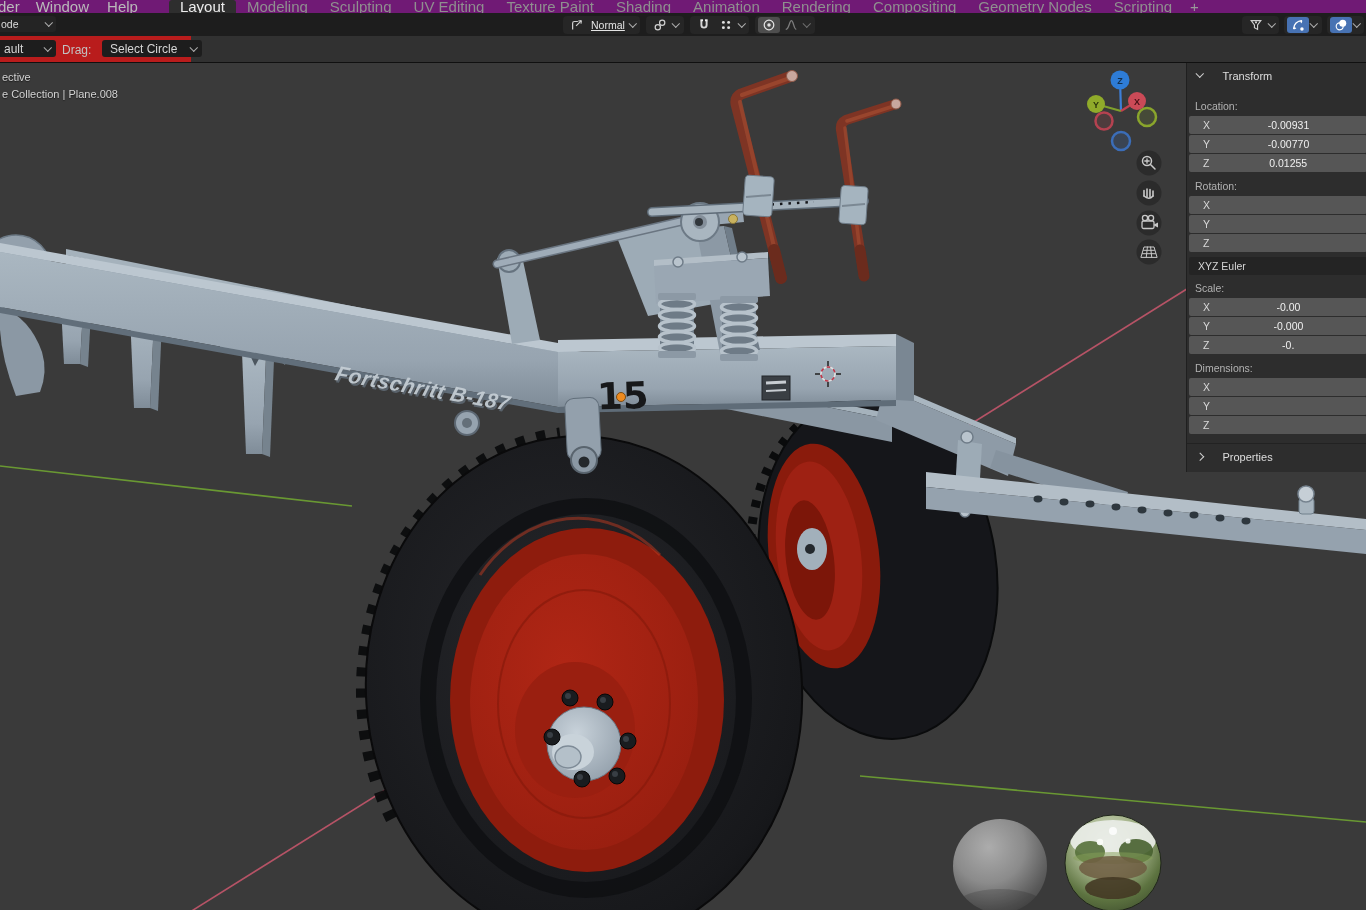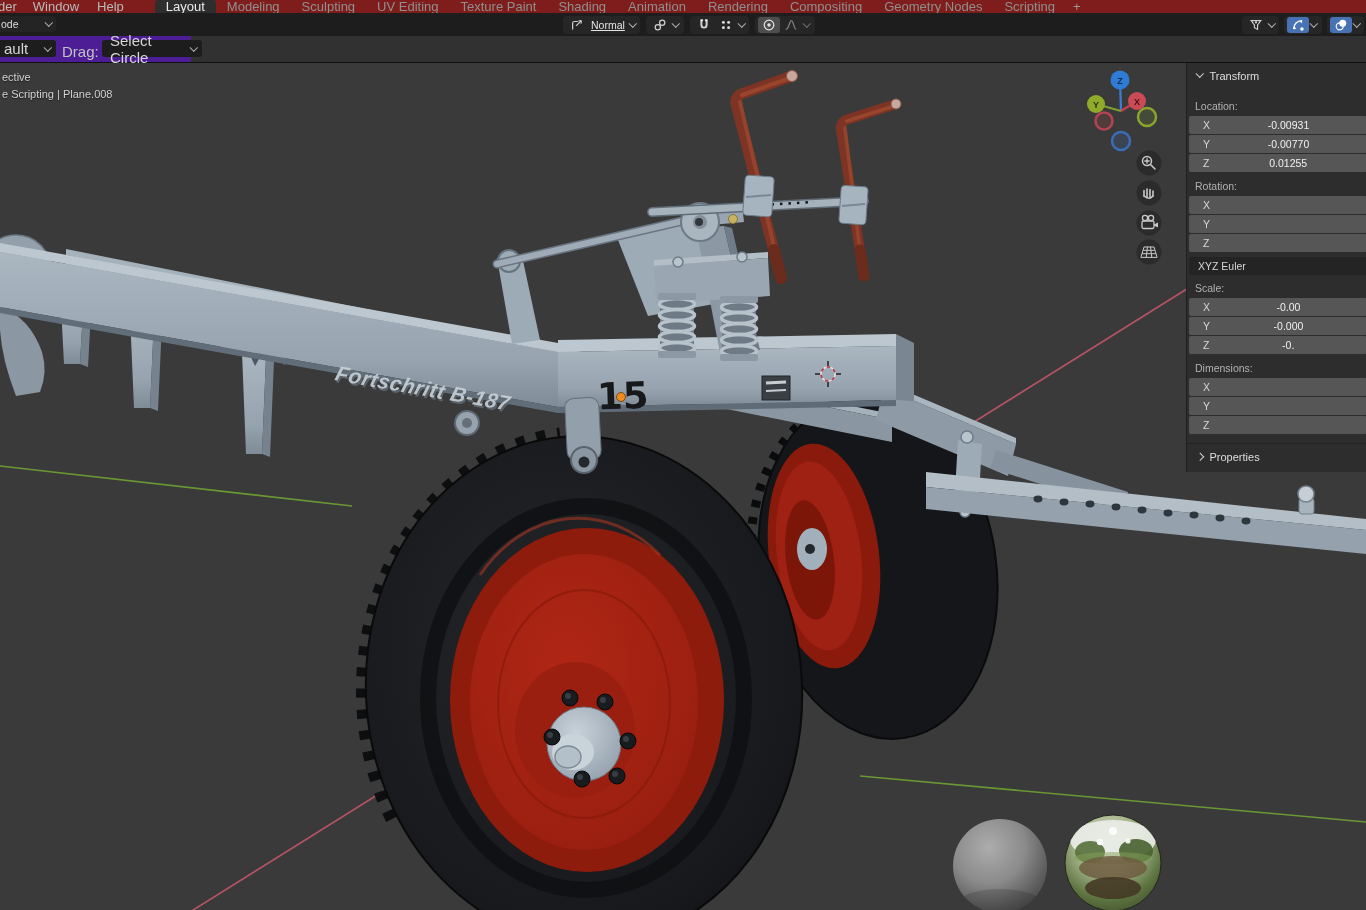--- a/index.html
+++ b/index.html
@@ -1,20 +1,20 @@
 <!DOCTYPE html>
 <html><head>
 <meta charset="utf-8">
 <style>
   html,body{margin:0;padding:0;background:#3a3a3a;width:1366px;height:910px;overflow:hidden;
     font-family:"Liberation Sans","DejaVu Sans",sans-serif;-webkit-font-smoothing:antialiased;}
   .abs{position:absolute;}
   
-  #topbar{position:absolute;left:0;top:0;width:1366px;height:13px;background:#7f1d1d;z-index:30;
-    display:flex;align-items:center;font-size:13px;color:#b9b9b9;}
+  #topbar{position:absolute;left:0;top:0;width:1366px;height:13px;background:#701a75;z-index:30;
+    display:flex;align-items:center;font-size:15px;color:#b9b9b9;}
   .tb-menu{padding:0 9px;line-height:13px;}
   .tb-frag{padding:0 7px 0 0;margin-left:-2px;}
   #tabs{display:flex;align-items:flex-end;height:13px;margin-left:22px;}
   .tab{padding:1px 11px;color:#8f8f8f;border-radius:3px 3px 0 0;line-height:11px;}
   .tab.active{background:#2e2e2e;color:#ececec;}
   .tab.plus{color:#9a9a9a;padding:1px 7px;}
   
   #vphead{position:absolute;left:0;top:13px;width:1366px;height:23px;background:#1d1d1d;z-index:30;
     border-bottom:1px solid #121212;font-size:10.5px;color:#d8d8d8;}
   #vphead .menus{position:absolute;left:34px;top:0;height:23px;display:flex;align-items:center;}
@@ -25,31 +25,31 @@
     border-bottom:1.2px solid #aeaeae;transform:rotate(45deg) translate(-1px,-1px);margin:0 2px;}
   .chv.dim{border-color:#6f6f6f;}
   .hgroup{display:flex;align-items:center;background:#262626;border-radius:4px;height:18px;padding:0 3px;}
   #hdr-center{position:absolute;left:563px;top:2px;display:flex;gap:6px;align-items:center;height:19px;}
   #hdr-right{position:absolute;right:2px;top:2px;display:flex;gap:5px;align-items:center;height:19px;}
   .icbx{display:flex;align-items:center;justify-content:center;width:22px;height:16px;border-radius:3px;}
   .icbx.blue{background:#4772b3;}
   .icbx.lit{background:#4e4e4e;}
   .hg-label{color:#e4e4e4;padding:0 3px;text-decoration:underline;}
   
-  #toolbar{position:absolute;left:0;top:36px;width:1366px;height:26px;background:#4c1d95;z-index:30;
-    border-bottom:1px solid #101010;font-size:15px;color:#c8c8c8;}
+  #toolbar{position:absolute;left:0;top:36px;width:1366px;height:26px;background:#b91c1c;z-index:30;
+    border-bottom:1px solid #101010;font-size:12px;color:#c8c8c8;}
   #toolbar .lighter{position:absolute;left:191px;top:0;right:0;height:26px;background:#313131;}
   .tsbtn{position:absolute;top:4px;height:17px;background:#1d1d1d;border-radius:3px;display:flex;
     align-items:center;color:#d6d6d6;padding:0 4px;}
   
   .ovtext{position:absolute;z-index:10;font-size:11px;color:#d2d2d2;text-shadow:0 1px 1px rgba(0,0,0,.55);}
   
   #npanel{position:absolute;left:1186px;top:62px;width:180px;height:410px;background:rgba(44,44,44,.97);
     z-index:20;border-left:1px solid #1f1f1f;font-size:10.5px;color:#c9c9c9;}
-  .phead{position:absolute;left:8px;display:flex;align-items:center;gap:5px;color:#dedede;font-size:11px;}
+  .phead{position:absolute;left:8px;display:flex;align-items:center;gap:18px;color:#dedede;font-size:11px;}
   .plabel{position:absolute;left:8px;color:#b2b2b2;}
   .prow{position:absolute;left:2px;width:178px;height:18px;background:#565656;border-radius:2px;
     display:flex;align-items:center;}
   .prow .ax{padding-left:14px;color:#d9d9d9;flex:0 0 auto;}
   .prow .val{flex:1;text-align:center;color:#f0f0f0;white-space:nowrap;}
   .peuler{position:absolute;left:2px;width:178px;height:18px;background:#242424;border-radius:2px;
     display:flex;align-items:center;padding-left:9px;box-sizing:border-box;color:#d5d5d5;}
   .psep{position:absolute;left:0;width:180px;height:1px;background:#222222;}
   svg text{user-select:none;}
 </style>
@@ -488,21 +488,21 @@
       <i class="chv"></i>
   </div>
   <span class="abs" style="left:62px;top:7px;color:#c2c2c2;">Drag:</span>
   <div class="tsbtn" style="left:102px;width:92px;">
     <span style="flex:1;padding-left:4px;">Select Circle</span>
       <i class="chv"></i>
   </div>
 </div>
 
 <div class="ovtext" style="left:2px;top:71px;">ective</div>
-<div class="ovtext" style="left:2px;top:88px;">e Scripting | Plane.008</div>
+<div class="ovtext" style="left:2px;top:88px;">e Collection | Plane.008</div>
 
 <div id="npanel">
   <div class="phead" style="top:8px;">
     <i class="chv" style="border-color:#cfcfcf;margin-bottom:3px;"></i>
     <span>Transform</span>
   </div>
   <div class="plabel" style="top:38px;">Location:</div>
   <div class="prow" style="top:54px;">
     <span class="ax">X</span>
       <span class="val">-0.00931</span>

